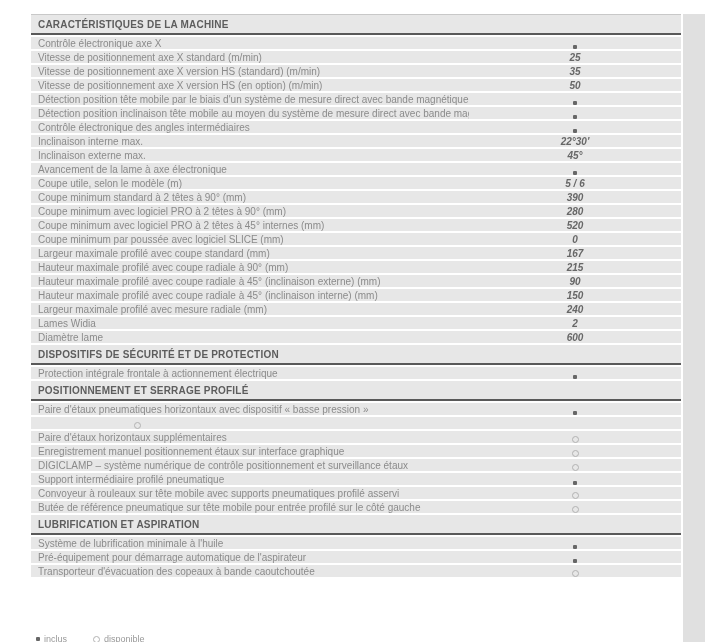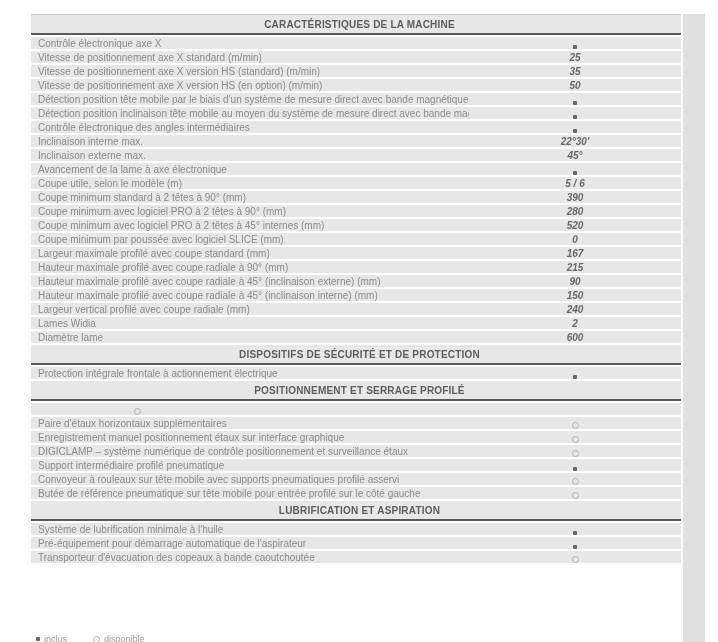--- a/index.html
+++ b/index.html
@@ -19,21 +19,20 @@
   .section-header {
     background: #e7e7e7;
     height: 20px; line-height: 20px;
     padding-left: 7px;
     font-size: 10px; font-weight: bold;
     color: #5d5d5d;
     letter-spacing: 0.2px;
     border-bottom: 2px solid #595959;
     margin-bottom: 2px;
     box-sizing: border-box;
-    text-align: center;
   }
   .spec-row {
     background: #e7e7e7;
     height: 12px;
     margin-bottom: 2px;
     display: flex;
     align-items: flex-end;
   }
   .spec-label {
     flex: 1;
@@ -170,39 +169,45 @@
     </div>
     <div class="spec-row">
       <span class="spec-label">Hauteur maximale profilé avec coupe radiale à 45° (inclinaison externe) (mm)</span>
       <span class="spec-value">90</span>
     </div>
     <div class="spec-row">
       <span class="spec-label">Hauteur maximale profilé avec coupe radiale à 45° (inclinaison interne) (mm)</span>
       <span class="spec-value">150</span>
     </div>
     <div class="spec-row">
-      <span class="spec-label">Largeur vertical profilé avec coupe radiale (mm)</span>
+      <span class="spec-label">Largeur maximale profilé avec mesure radiale (mm)</span>
       <span class="spec-value">240</span>
     </div>
     <div class="spec-row">
       <span class="spec-label">Lames Widia</span>
       <span class="spec-value">2</span>
     </div>
     <div class="spec-row">
       <span class="spec-label">Diamètre lame</span>
       <span class="spec-value">600</span>
     </div>
     <div class="section-header">DISPOSITIFS DE SÉCURITÉ ET DE PROTECTION</div>
     <div class="spec-row">
       <span class="spec-label">Protection intégrale frontale à actionnement électrique</span>
       <span class="spec-value">
         <span class="dot"></span>
       </span>
     </div>
     <div class="section-header">POSITIONNEMENT ET SERRAGE PROFILÉ</div>
+    <div class="spec-row">
+      <span class="spec-label">Paire d'étaux pneumatiques horizontaux avec dispositif « basse pression »</span>
+      <span class="spec-value">
+        <span class="dot"></span>
+      </span>
+    </div>
     <div class="spec-row">
       <span class="spec-value">
         <span class="ring"></span>
       </span>
     </div>
     <div class="spec-row">
       <span class="spec-label">Paire d'étaux horizontaux supplémentaires</span>
       <span class="spec-value">
         <span class="ring"></span>
       </span>

